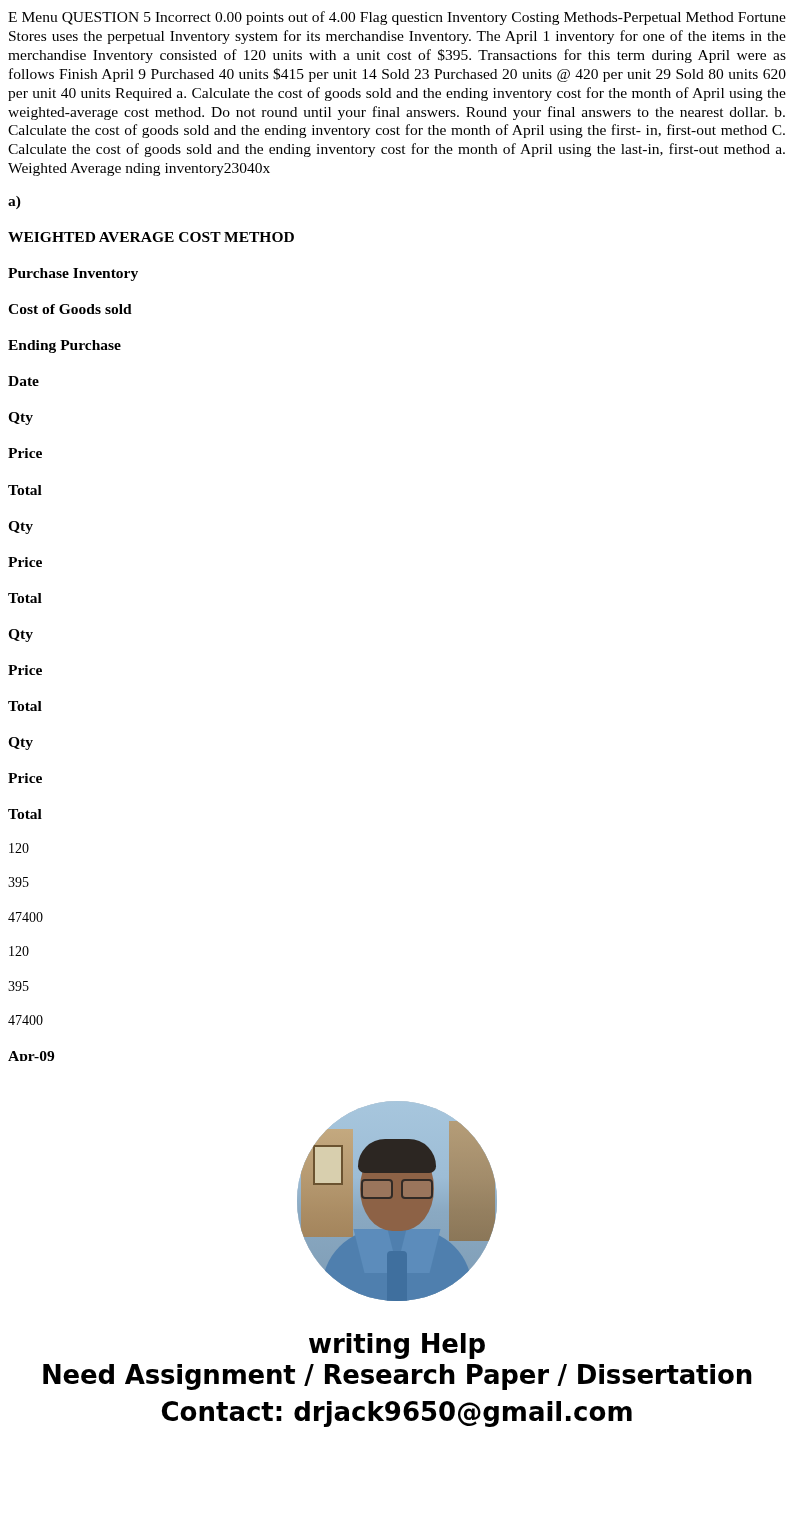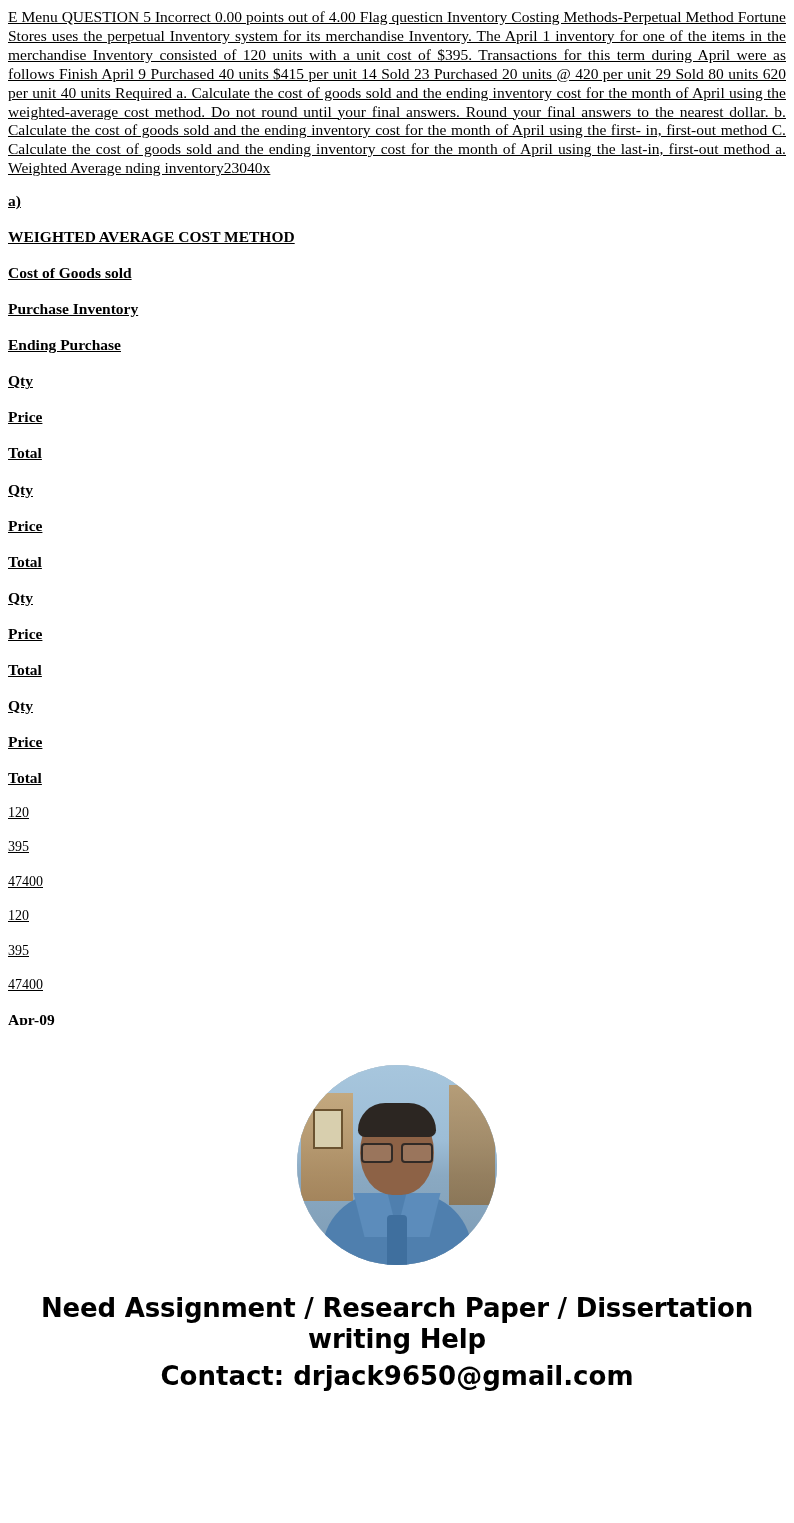--- a/index.html
+++ b/index.html
@@ -11,21 +11,20 @@
   body {
     width: 794px;
     min-height: 1523px;
     font-family: "Liberation Serif", "DejaVu Serif", serif;
     color: #000000;
     position: relative;
   }
   .page {
     width: 794px;
     padding: 8px 8px 0 8px;
-    text-decoration: underline;
   }
   .question-block {
     font-size: 15.5px;
     line-height: 1.22;
     text-align: justify;
     margin: 0 0 14px 0;
     color: #000;
   }
   .solution-heading {
     font-size: 21px;
@@ -195,23 +194,24 @@
 <div class="page">
 
   <p class="question-block">E Menu QUESTION 5 Incorrect 0.00 points out of 4.00 Flag questicn Inventory Costing Methods-Perpetual Method Fortune Stores uses the perpetual Inventory system for its merchandise Inventory. The April 1 inventory for one of the items in the merchandise Inventory consisted of 120 units with a unit cost of $395. Transactions for this term during April were as follows Finish April 9 Purchased 40 units $415 per unit 14 Sold 23 Purchased 20 units @ 420 per unit 29 Sold 80 units 620 per unit 40 units Required a. Calculate the cost of goods sold and the ending inventory cost for the month of April using the weighted-average cost method. Do not round until your final answers. Round your final answers to the nearest dollar. b. Calculate the cost of goods sold and the ending inventory cost for the month of April using the first- in, first-out method C. Calculate the cost of goods sold and the ending inventory cost for the month of April using the last-in, first-out method a. Weighted Average nding inventory23040x</p>
 
 
   <div class="bold-line">a)</div>
 
   <div class="bold-line">WEIGHTED AVERAGE COST METHOD</div>
 
   <div>
+    <div class="bold-line">Purchase Inventory</div>
     <div class="bold-line">Cost of Goods sold</div>
-    <div class="bold-line">Purchase Inventory</div>
     <div class="bold-line">Ending Purchase</div>
+    <div class="bold-line">Date</div>
     <div class="bold-line">Qty</div>
     <div class="bold-line">Price</div>
     <div class="bold-line">Total</div>
     <div class="bold-line">Qty</div>
     <div class="bold-line">Price</div>
     <div class="bold-line">Total</div>
     <div class="bold-line">Qty</div>
     <div class="bold-line">Price</div>
     <div class="bold-line">Total</div>
     <div class="bold-line">Qty</div>
@@ -241,19 +241,19 @@
     <div class="shirt"></div>
     <div class="collar-l"></div>
     <div class="collar-r"></div>
     <div class="tie"></div>
     <div class="head"></div>
     <div class="hair"></div>
     <div class="glasses"></div>
   </div>
 
   <div class="footer-text">
+    <div>writing Help</div>
     <div>Need Assignment / Research Paper / Dissertation</div>
-    <div>writing Help</div>
   </div>
 
   <div class="footer-contact">Contact: drjack9650@gmail.com</div>
 
 </div>
 
 </body></html>

